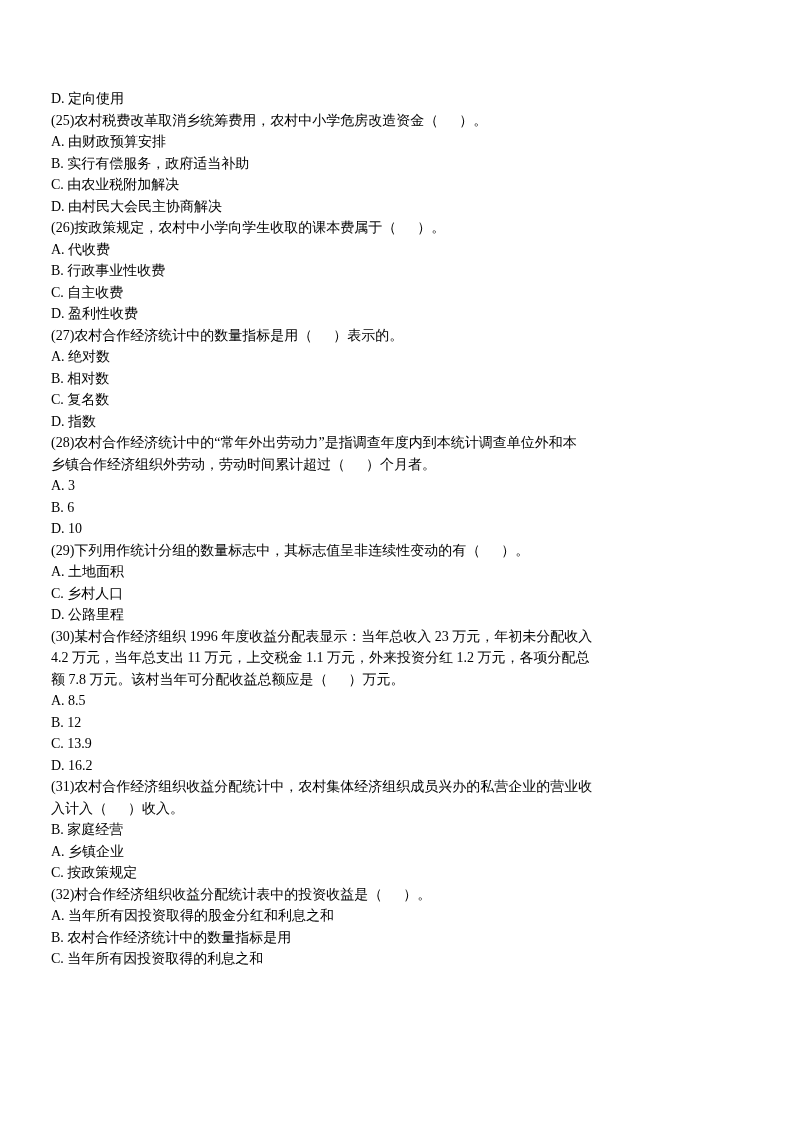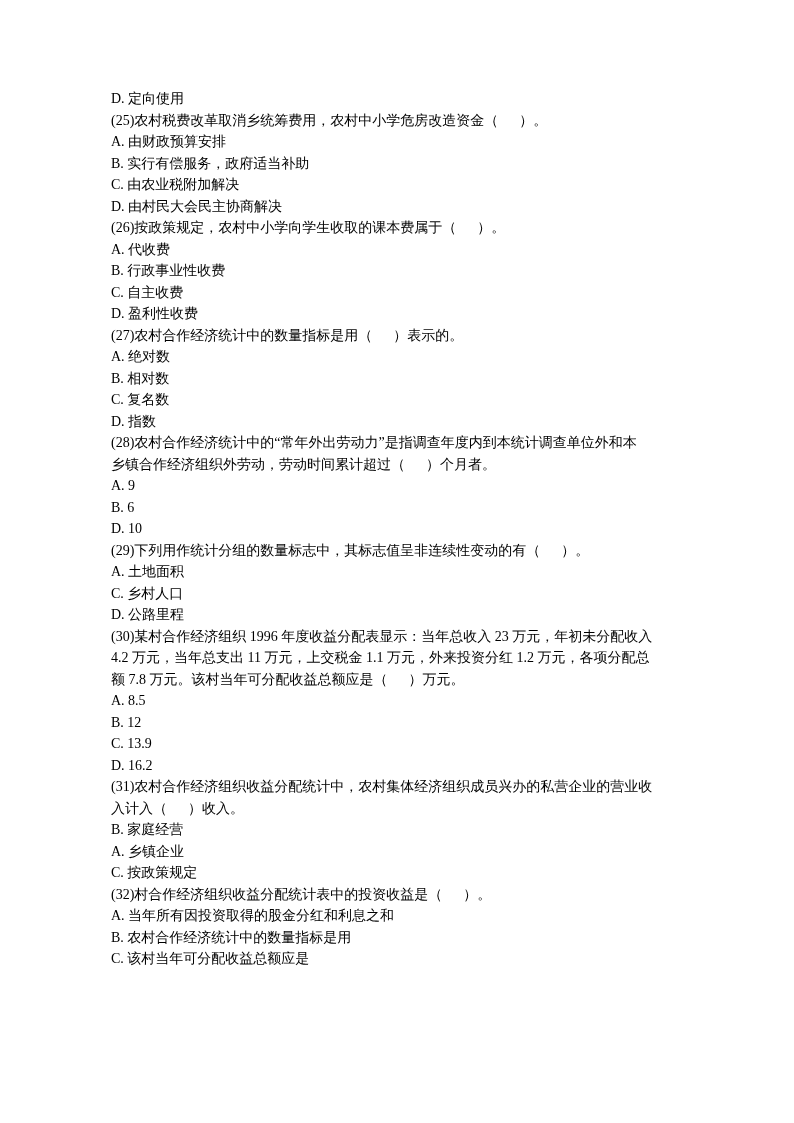--- a/index.html
+++ b/index.html
@@ -6,21 +6,21 @@
     margin: 0;
     padding: 0;
     background: #ffffff;
   }
   .page {
     position: relative;
     width: 777px;
     height: 1123px;
     box-sizing: border-box;
     background: #ffffff;
-    padding: 88px 105px 0 111px;
+    padding: 88px 105px 0 51px;
     overflow: hidden;
   }
   .doc-body {
     font-family: "Liberation Serif", "DejaVu Serif", serif;
     font-size: 14px;
     color: #000000;
   }
   .line {
     line-height: 21.5px;
     white-space: pre;
@@ -42,21 +42,21 @@
     <div class="line">B. 行政事业性收费</div>
     <div class="line">C. 自主收费</div>
     <div class="line">D. 盈利性收费</div>
     <div class="line">(27)农村合作经济统计中的数量指标是用（      ）表示的。</div>
     <div class="line">A. 绝对数</div>
     <div class="line">B. 相对数</div>
     <div class="line">C. 复名数</div>
     <div class="line">D. 指数</div>
     <div class="line">(28)农村合作经济统计中的“常年外出劳动力”是指调查年度内到本统计调查单位外和本</div>
     <div class="line">乡镇合作经济组织外劳动，劳动时间累计超过（      ）个月者。</div>
-    <div class="line">A. 9</div>
+    <div class="line">A. 3</div>
     <div class="line">B. 6</div>
     <div class="line">D. 10</div>
     <div class="line">(29)下列用作统计分组的数量标志中，其标志值呈非连续性变动的有（      ）。</div>
     <div class="line">A. 土地面积</div>
     <div class="line">C. 乡村人口</div>
     <div class="line">D. 公路里程</div>
     <div class="line">(30)某村合作经济组织 1996 年度收益分配表显示：当年总收入 23 万元，年初未分配收入</div>
     <div class="line">4.2 万元，当年总支出 11 万元，上交税金 1.1 万元，外来投资分红 1.2 万元，各项分配总</div>
     <div class="line">额 7.8 万元。该村当年可分配收益总额应是（      ）万元。</div>
     <div class="line">A. 8.5</div>
@@ -64,15 +64,15 @@
     <div class="line">C. 13.9</div>
     <div class="line">D. 16.2</div>
     <div class="line">(31)农村合作经济组织收益分配统计中，农村集体经济组织成员兴办的私营企业的营业收</div>
     <div class="line">入计入（      ）收入。</div>
     <div class="line">B. 家庭经营</div>
     <div class="line">A. 乡镇企业</div>
     <div class="line">C. 按政策规定</div>
     <div class="line">(32)村合作经济组织收益分配统计表中的投资收益是（      ）。</div>
     <div class="line">A. 当年所有因投资取得的股金分红和利息之和</div>
     <div class="line">B. 农村合作经济统计中的数量指标是用</div>
-    <div class="line">C. 该村当年可分配收益总额应是</div>
+    <div class="line">C. 当年所有因投资取得的利息之和</div>
   </div>
 </div>
 
 </body></html>

